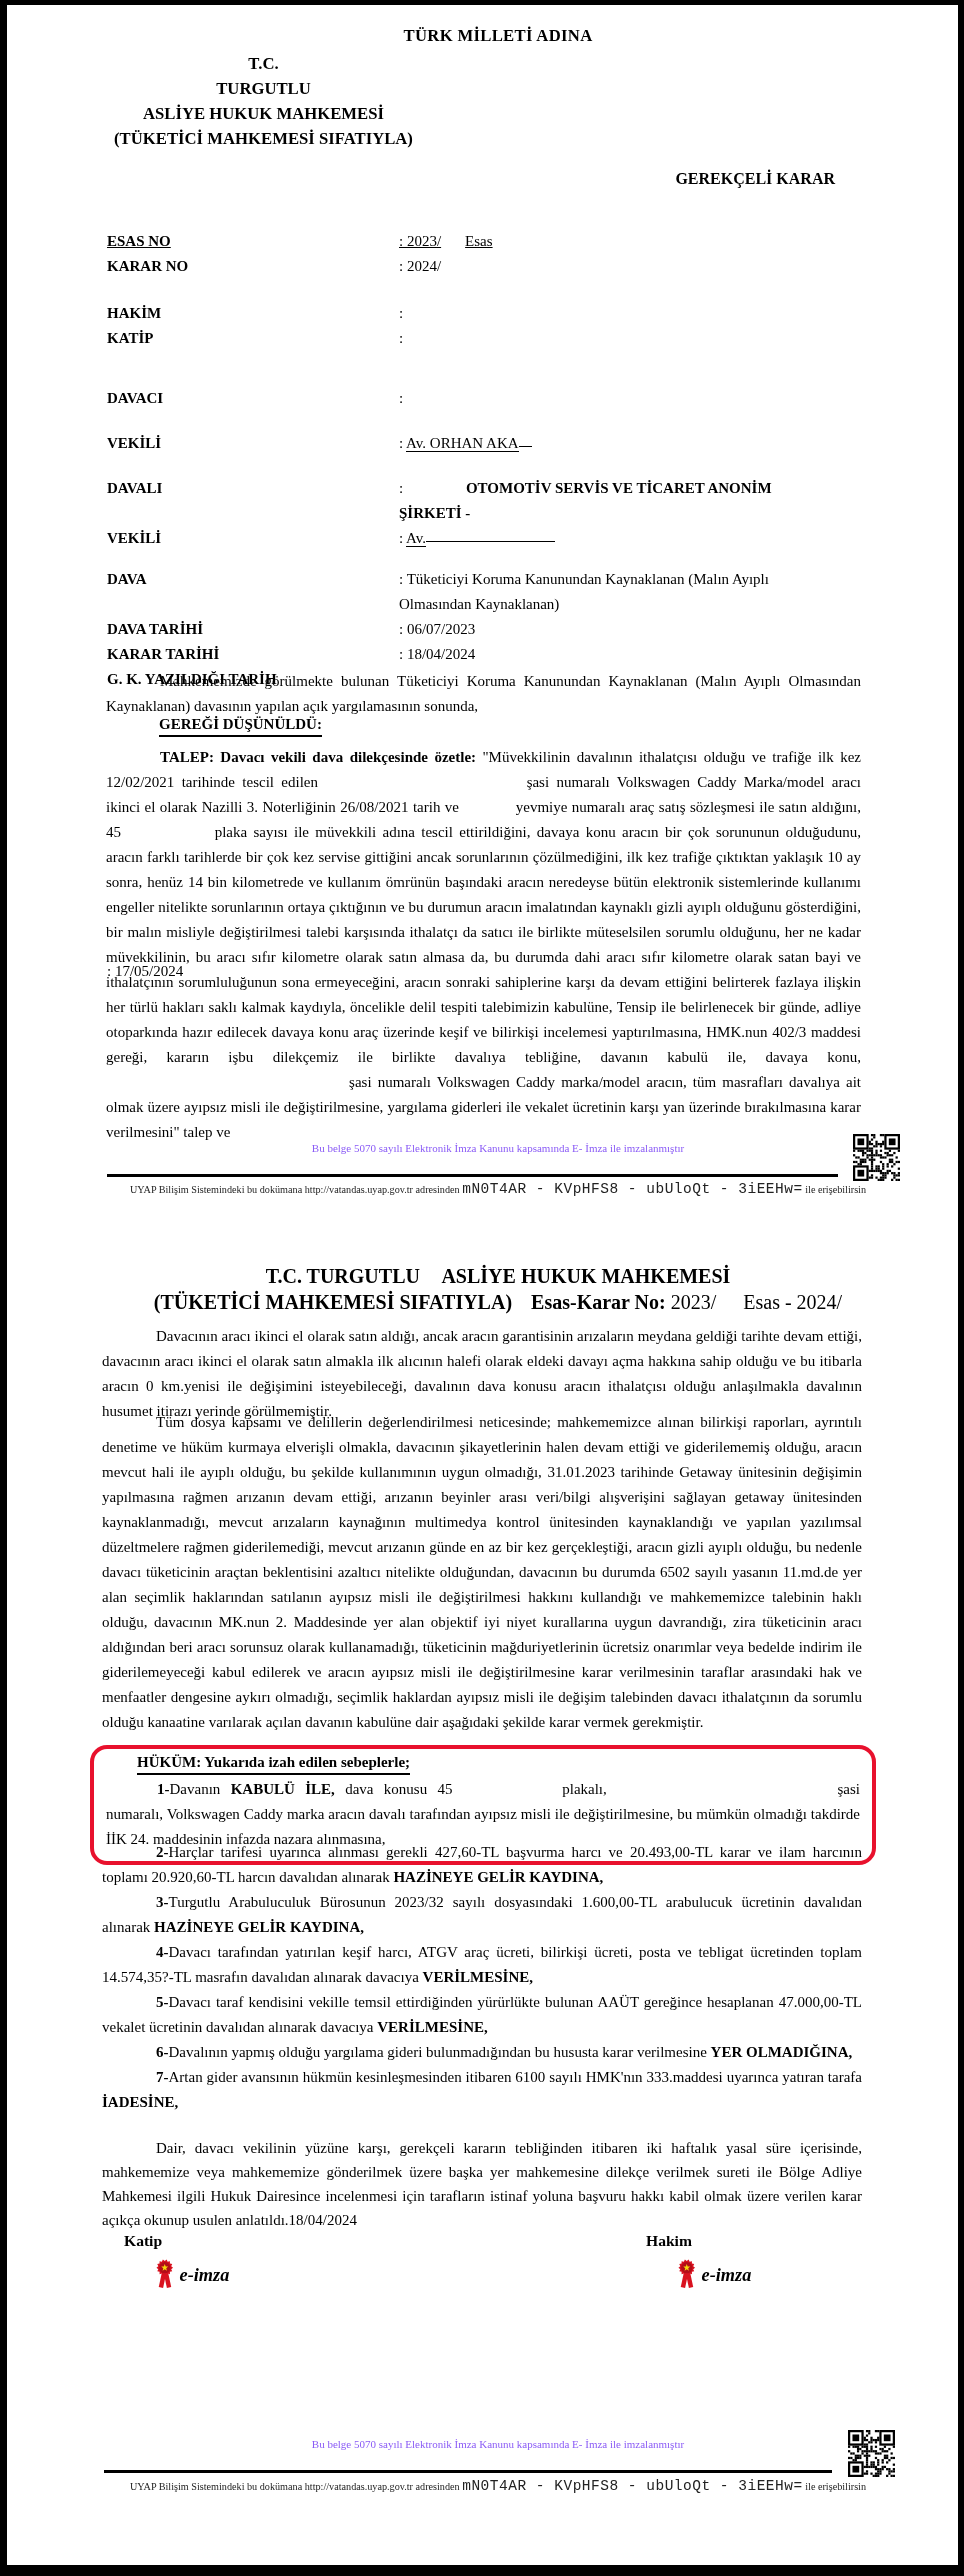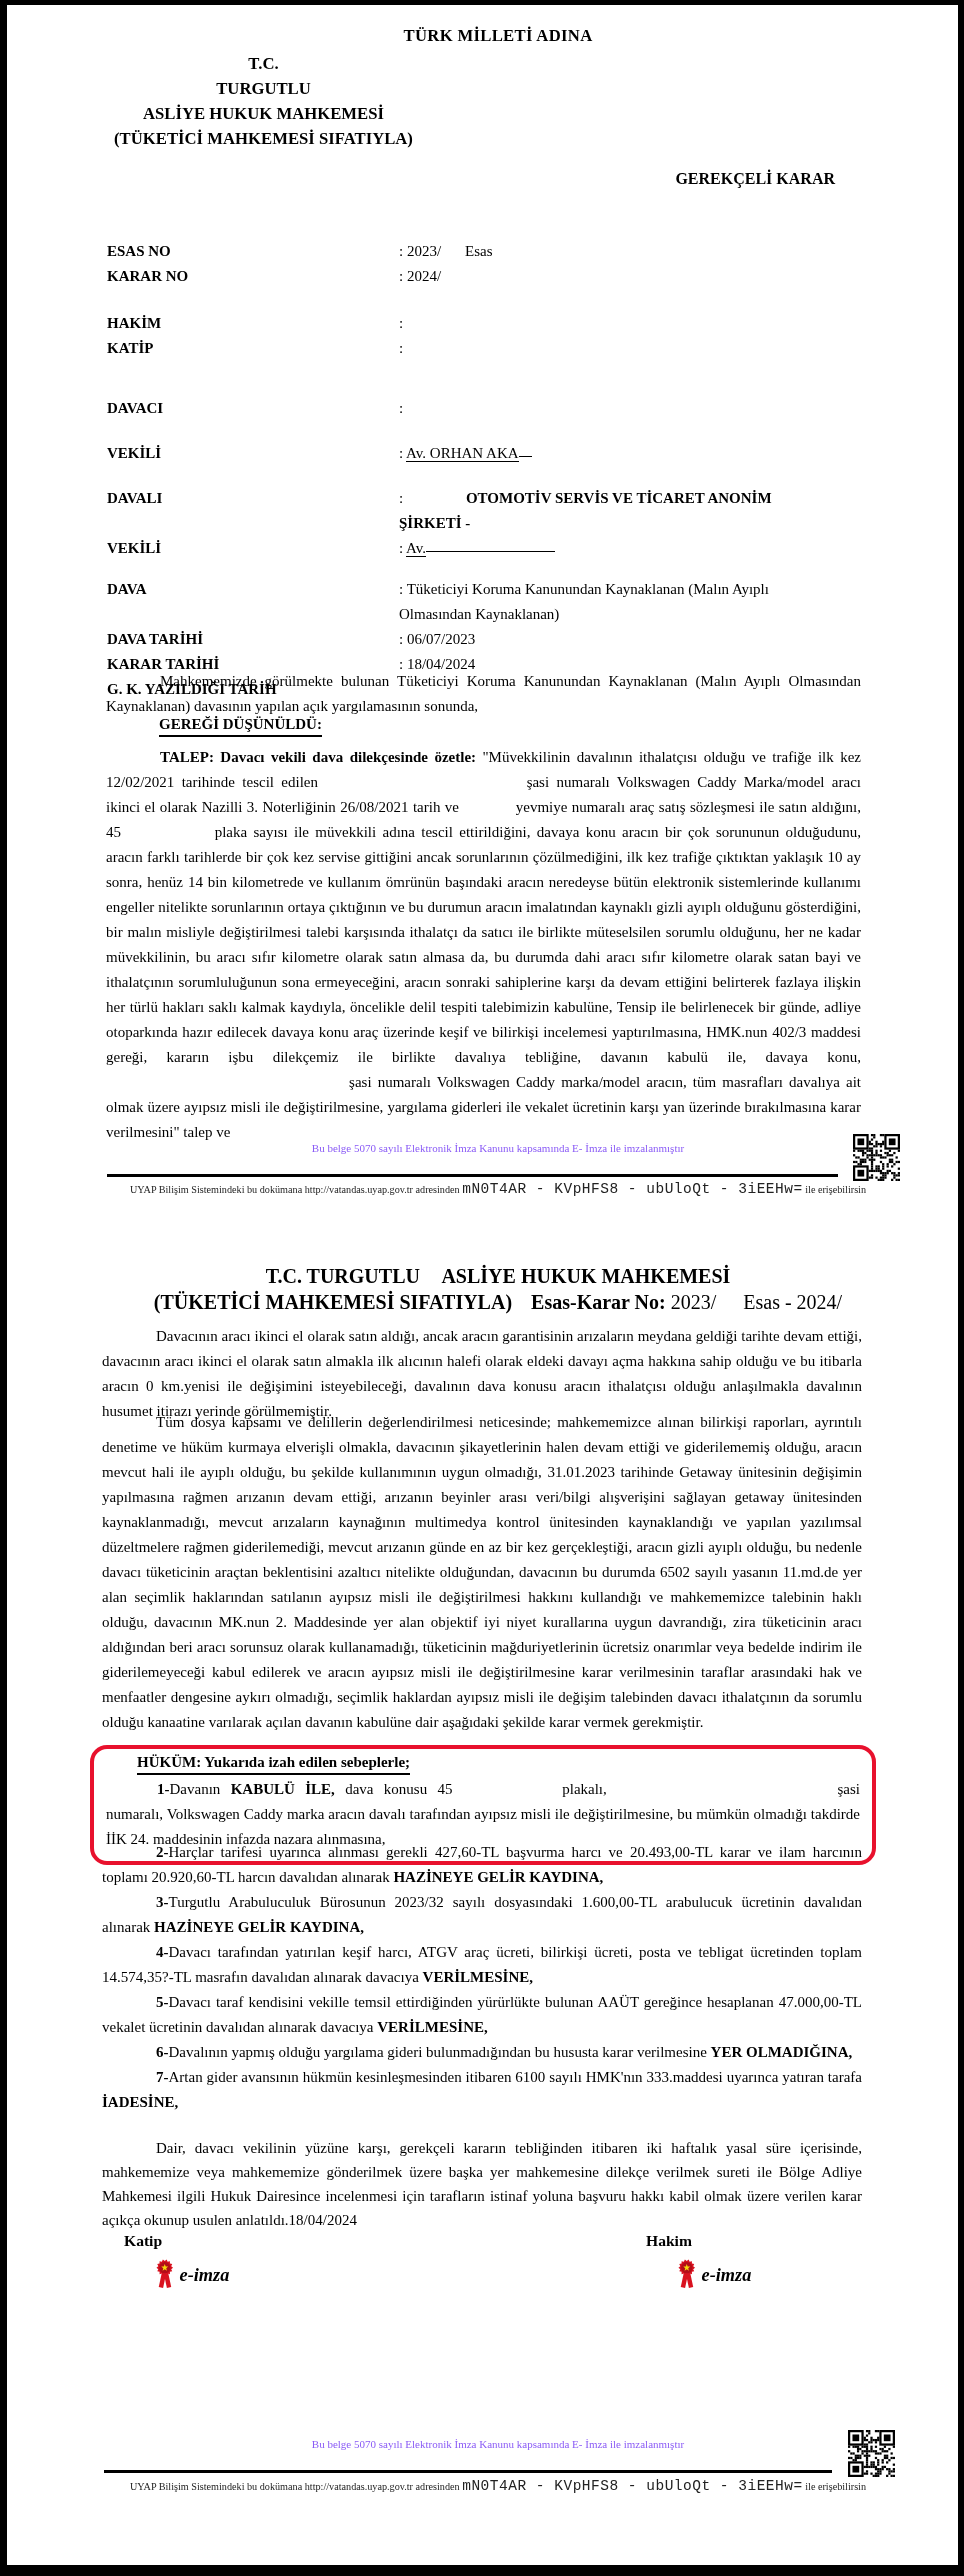--- a/index.html
+++ b/index.html
@@ -50,21 +50,21 @@
   <div class="abs courtblock">
     <div>T.C.</div>
     <div>TURGUTLU</div>
     <div>ASLİYE HUKUK MAHKEMESİ</div>
     <div>(TÜKETİCİ MAHKEMESİ SIFATIYLA)</div>
   </div>
 
   <div class="abs decision">GEREKÇELİ KARAR</div>
 
   <div class="abs fields">
-      <div class="frow" style="margin-top: 14px;">
+      <div class="frow" style="margin-top: 4px; text-decoration: underline;">
         <div class="flabel">ESAS NO</div>
         <div class="fvalue"><span class="">: 2023/</span><span class="gap" style="width: 24px;">&nbsp;</span><span class="">Esas</span></div>
       </div>
       <div class="frow" style="margin-top: 0px;">
         <div class="flabel">KARAR NO</div>
         <div class="fvalue"><span class="">: 2024/</span></div>
       </div>
       <div class="frow" style="margin-top: 21.5px;">
         <div class="flabel">HAKİM</div>
         <div class="fvalue"><span class="">:</span></div>
@@ -96,20 +96,21 @@
       <div class="frow" style="margin-top: 0px;">
         <div class="flabel">DAVA TARİHİ</div>
         <div class="fvalue"><span class="">: 06/07/2023</span></div>
       </div>
       <div class="frow" style="margin-top: 0px;">
         <div class="flabel">KARAR TARİHİ</div>
         <div class="fvalue"><span class="">: 18/04/2024</span></div>
       </div>
       <div class="frow" style="margin-top: 0px; flex-direction: column;">
         <div class="flabel">G. K. YAZILDIĞI TARİH</div>
+        <div class="fvalue"><span class="">: 17/05/2024</span></div>
       </div>
     </div>
 
   <div class="abs para indent" style="left:106px;top:669px;width:755px;">Mahkememizde görülmekte bulunan Tüketiciyi Koruma Kanunundan Kaynaklanan (Malın Ayıplı Olmasından Kaynaklanan) davasının yapılan açık yargılamasının sonunda,</div>
 
   <div class="abs" style="left:159px;top:716px;">
     <span class="heading-ul">GEREĞİ DÜŞÜNÜLDÜ:</span>
   </div>
 
   <div class="abs para indent" style="left:106px;top:745px;width:755px;"><span class="b ">TALEP</span><span class="b ">: </span><span class="b ">Davacı vekili dava dilekçesinde özetle: </span><span class="">"Müvekkilinin davalının ithalatçısı olduğu ve trafiğe ilk kez 12/02/2021 tarihinde tescil edilen </span><span class="gap" style="width: 194px;">&nbsp;</span><span class=""> şasi numaralı Volkswagen Caddy Marka/model aracı ikinci el olarak Nazilli 3. Noterliğinin 26/08/2021 tarih ve </span><span class="gap" style="width: 48px;">&nbsp;</span><span class=""> yevmiye numaralı araç satış sözleşmesi ile satın aldığını, 45 </span><span class="gap" style="width: 81px;">&nbsp;</span><span class=""> plaka sayısı ile müvekkili adına tescil ettirildiğini, davaya konu aracın bir çok sorununun olduğudunu, aracın farklı tarihlerde bir çok kez servise gittiğini ancak sorunlarının çözülmediğini, ilk kez trafiğe çıktıktan yaklaşık 10 ay sonra, henüz 14 bin kilometrede ve kullanım ömrünün başındaki aracın neredeyse bütün elektronik sistemlerinde kullanımı engeller nitelikte sorunlarının ortaya çıktığının ve bu durumun aracın imalatından kaynaklı gizli ayıplı olduğunu gösterdiğini, bir malın misliyle değiştirilmesi talebi karşısında ithalatçı da satıcı ile birlikte müteselsilen sorumlu olduğunu, her ne kadar müvekkilinin, bu aracı sıfır kilometre olarak satın almasa da, bu durumda dahi aracı sıfır kilometre olarak satan bayi ve ithalatçının sorumluluğunun sona ermeyeceğini, aracın sonraki sahiplerine karşı da devam ettiğini belirterek fazlaya ilişkin her türlü hakları saklı kalmak kaydıyla, öncelikle delil tespiti talebimizin kabulüne, Tensip ile belirlenecek bir günde, adliye otoparkında hazır edilecek davaya konu araç üzerinde keşif ve bilirkişi incelemesi yaptırılmasına, HMK.nun 402/3 maddesi gereği, kararın işbu dilekçemiz ile birlikte davalıya tebliğine, davanın kabulü ile, davaya konu, </span><span class="gap" style="width: 237px;">&nbsp;</span><span class=""> şasi numaralı Volkswagen Caddy marka/model aracın, tüm masrafları davalıya ait olmak üzere ayıpsız misli ile değiştirilmesine, yargılama giderleri ile vekalet ücretinin karşı yan üzerinde bırakılmasına karar verilmesini" talep ve</span></div>

